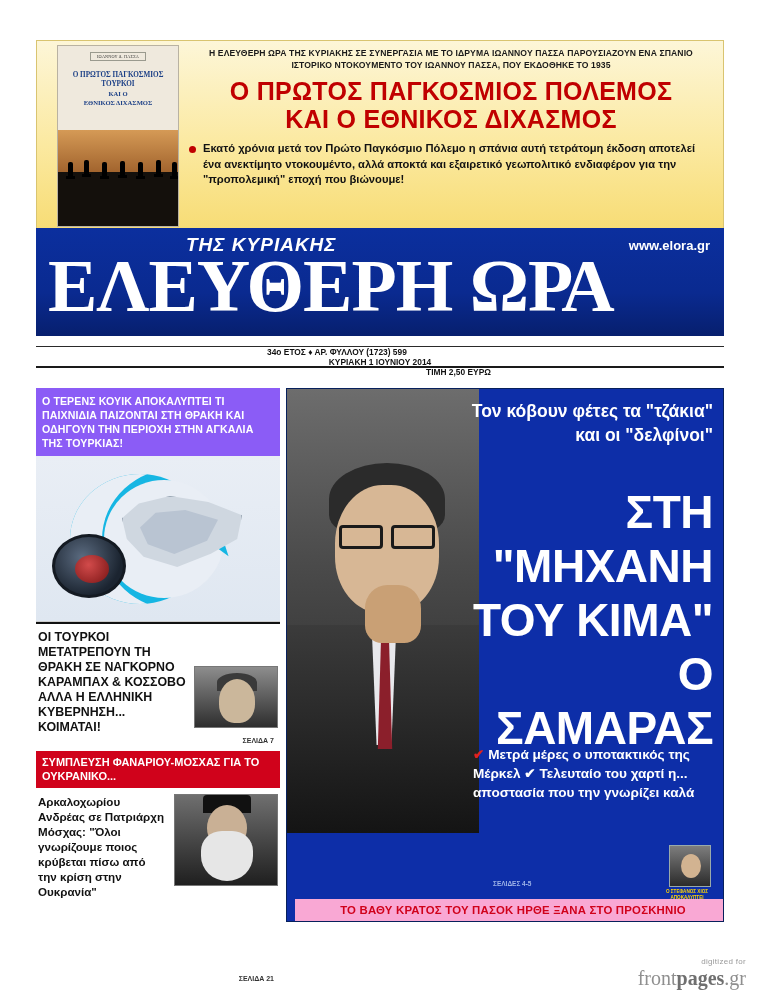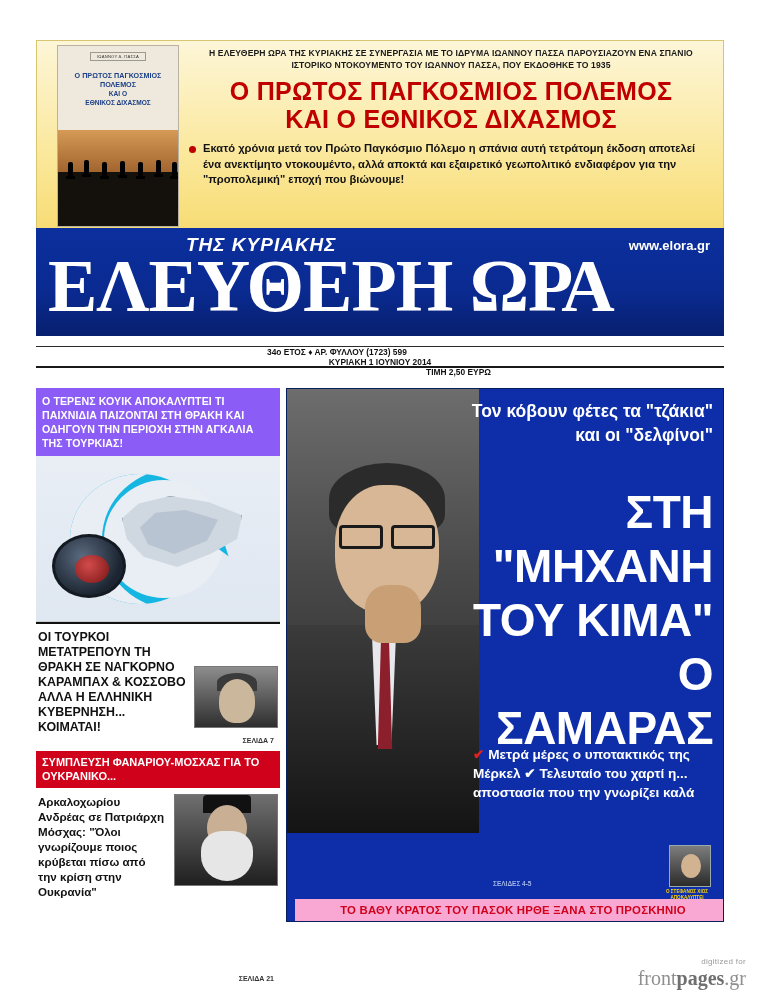--- a/index.html
+++ b/index.html
@@ -20,21 +20,21 @@
     position: absolute;
     left: 36px; top: 40px;
     width: 688px; height: 192px;
     background: linear-gradient(180deg,#fdf6d8 0%, #fbe9a0 55%, #f7dc74 100%);
     border: 1px solid #d9c470;
     display: flex;
   }
   .promo-book {
     width: 148px;
     padding: 4px 6px 4px 20px;
-    display: flex; align-items: flex-start; justify-content: flex-start;
+    display: flex; align-items: flex-start; justify-content: flex-start; font-family: Liberation Serif, serif;
   }
   .book-cover {
     width: 130px; height: 182px;
     background: #efe9dd;
     border: 1px solid #b9b2a2;
     position: relative;
     overflow: hidden;
   }
   .book-top-label {
     font-size: 4.2px; text-align: center; color: #333;
@@ -426,21 +426,21 @@
 <body>
 
 <div class="page">
 
   <div class="promo">
     <div class="promo-book">
       <div class="book-cover">
         <div class="book-top-label">ΙΩΑΝΝΟΥ Δ. ΠΑΣΣΑ</div>
         <div class="book-title">
           <div>Ο ΠΡΩΤΟΣ ΠΑΓΚΟΣΜΙΟΣ</div>
-          <div>ΠΟΛΕΜΟΣ</div>
+          <div>ΤΟΥΡΚΟΙ</div>
           <div class="sub">ΚΑΙ Ο</div>
           <div class="sub">ΕΘΝΙΚΟΣ ΔΙΧΑΣΜΟΣ</div>
         </div>
         <div class="book-photo">
           <div class="sky"></div>
           <div class="ground"></div>
           <div class="soldier" style="left:10px;"></div>
           <div class="soldier" style="left:26px;bottom:50px;"></div>
           <div class="soldier" style="left:44px;"></div>
           <div class="soldier" style="left:62px;bottom:49px;"></div>

